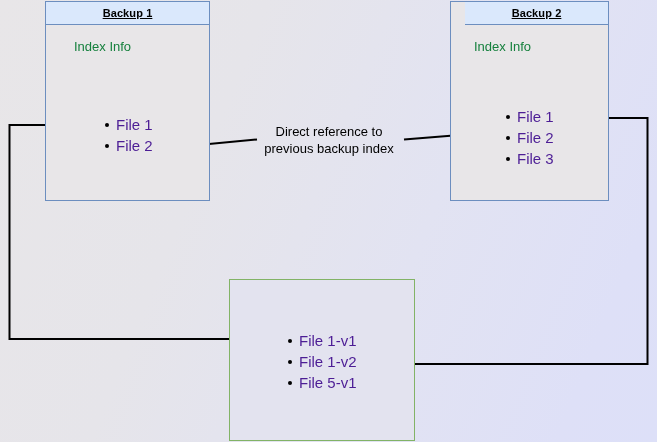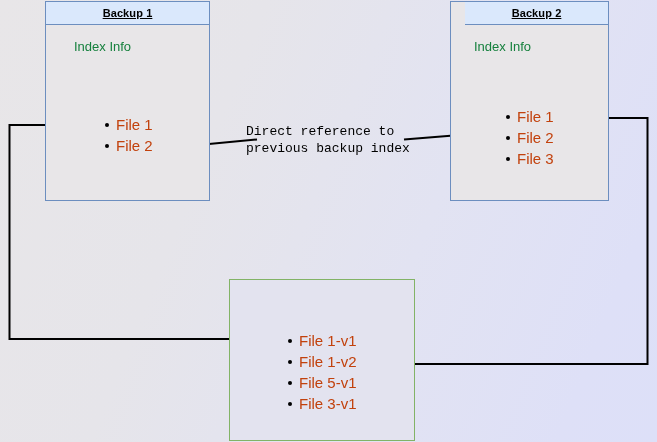--- a/index.html
+++ b/index.html
@@ -58,21 +58,21 @@
     color: #15803d;
     white-space: nowrap;
   }
 
   ul.file-list {
     position: absolute;
     margin: 0;
     padding: 0 0 0 18px;
     list-style: none;
     font-size: 15px;
-    color: #c2410c;
+    color: #4c1d95;
   }
   ul.file-list li {
     position: relative;
     line-height: 21px;
     white-space: nowrap;
   }
   ul.file-list li::before {
     content: "";
     position: absolute;
     left: -11px;
@@ -81,23 +81,22 @@
     height: 4px;
     border-radius: 50%;
     background: #000000;
   }
 
   .annotation {
     position: absolute;
     font-size: 13px;
     line-height: 17px;
     color: #000000;
-    text-align: left;
+    text-align: center;
     white-space: nowrap;
-    font-family: Liberation Mono, monospace;
   }
 
   svg.edges {
     position: absolute;
     left: 0;
     top: 0;
     width: 657px;
     height: 442px;
     pointer-events: none;
     overflow: visible;
@@ -140,21 +139,20 @@
       <li>File 2</li>
       <li>File 3</li>
     </ul>
   </div>
 
   <div class="node green" style="left:229px; top:279px; width:186px; height:162px;">
     <ul class="file-list" style="left:51px; top:50px;">
       <li>File 1-v1</li>
       <li>File 1-v2</li>
       <li>File 5-v1</li>
-      <li>File 3-v1</li>
     </ul>
   </div>
 
   <div class="annotation" style="left:246px; top:123px; width:166px;">
     <div>Direct reference to</div>
     <div>previous backup index</div>
   </div>
 
 </div>
 

